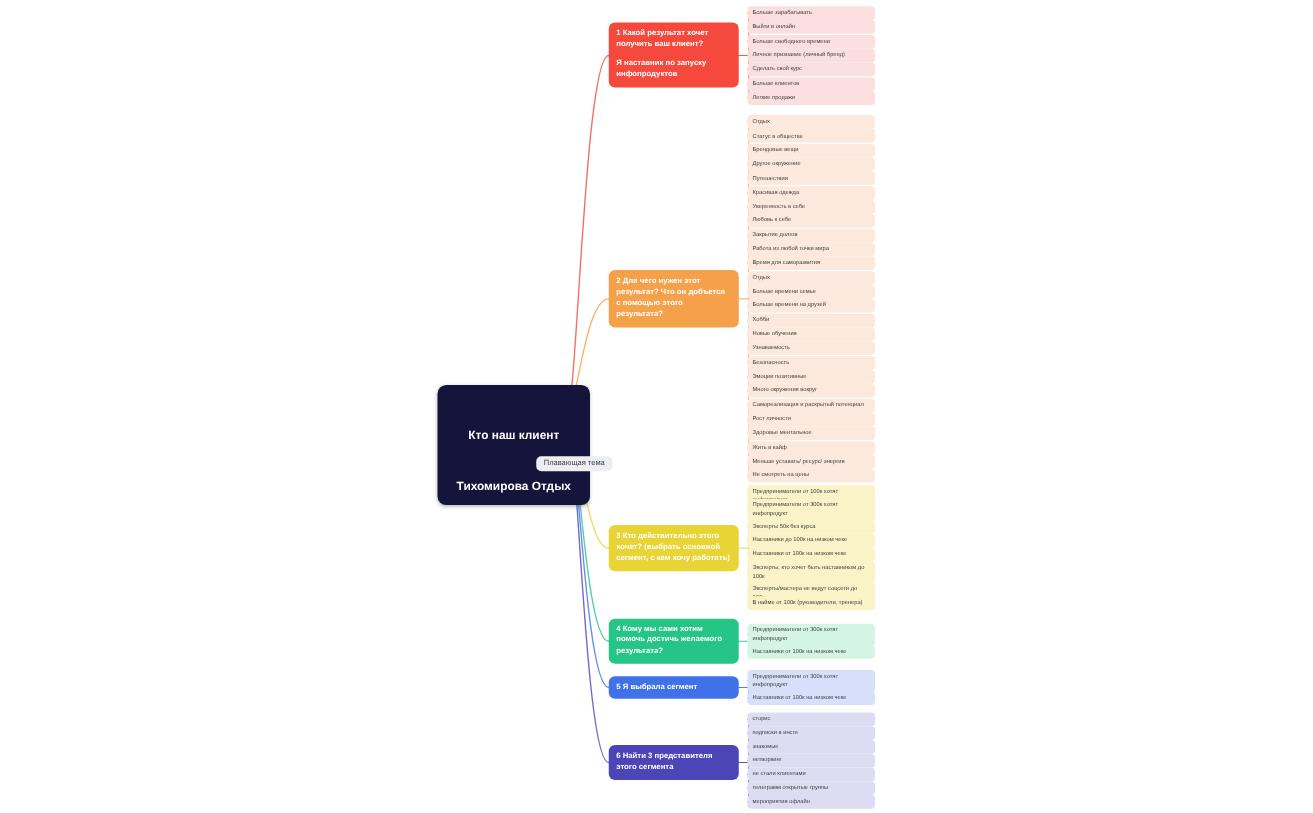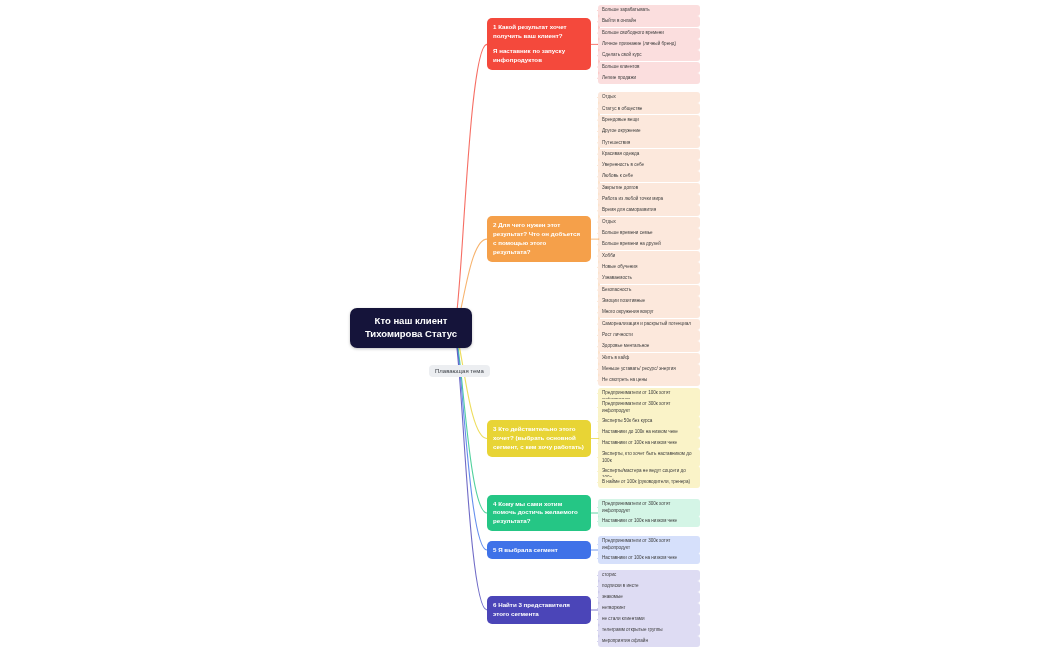--- a/index.html
+++ b/index.html
@@ -13,21 +13,21 @@
 
   
   .central{
     position:absolute;left:350px;top:308px;width:104px;
     background:#15143a;color:#ffffff;border-radius:7px;
     padding:7px 9px;text-align:center;
     font-size:9.5px;font-weight:bold;line-height:1.35;
     box-shadow:0 1px 3px rgba(0,0,0,.25);
     z-index:5;
   }
-  .central div{white-space:nowrap;}
+  .central div{white-space:nowrap;margin-top:28px;}
 
   
   .floating{
     position:absolute;left:429px;top:365px;
     background:#eceef1;color:#3b3f46;border-radius:4px;
     padding:3px 6px;font-size:6px;white-space:nowrap;
     z-index:5;
   }
 
   
@@ -121,21 +121,21 @@
       <path d="M 599 608.5 L 598 608.5" stroke="#4b45b8" stroke-width="0.7" fill="none" stroke-linecap="round" opacity=".85"></path>
       <path d="M 599 619.5 L 598 619.5" stroke="#4b45b8" stroke-width="0.7" fill="none" stroke-linecap="round" opacity=".85"></path>
       <path d="M 599 630.5 L 598 630.5" stroke="#4b45b8" stroke-width="0.7" fill="none" stroke-linecap="round" opacity=".85"></path>
       <path d="M 599 641.5 L 598 641.5" stroke="#4b45b8" stroke-width="0.7" fill="none" stroke-linecap="round" opacity=".85"></path>
       <path d="M 591 610 L 599 610" stroke="#4b45b8" stroke-width="0.8" fill="none" stroke-linecap="round" opacity=".9"></path>
       <path d="M 454 330 C 462 344, 468 610, 487 610" stroke="#4b45b8" stroke-width="1.1" fill="none" stroke-linecap="round" opacity=".8"></path>
     </svg>
 
   <div class="central">
     <div>Кто наш клиент</div>
-    <div>Тихомирова Статус</div>
+    <div>Тихомирова Отдых</div>
   </div>
 
   <div class="floating">Плавающая тема</div>
 
   <div id="branch-host">
       <div class="leaf" style="left: 598px; top: 5px; min-height: 9px; background: rgb(251, 222, 222);">Больше зарабатывать</div>
       <div class="leaf" style="left: 598px; top: 16.3px; min-height: 9px; background: rgb(251, 222, 222);">Выйти в онлайн</div>
       <div class="leaf" style="left: 598px; top: 27.6px; min-height: 9px; background: rgb(251, 222, 222);">Больше свободного времени</div>
       <div class="leaf" style="left: 598px; top: 38.9px; min-height: 9px; background: rgb(251, 222, 222);">Личное признание (личный бренд)</div>
       <div class="leaf" style="left: 598px; top: 50.2px; min-height: 9px; background: rgb(251, 222, 222);">Сделать свой курс</div>

